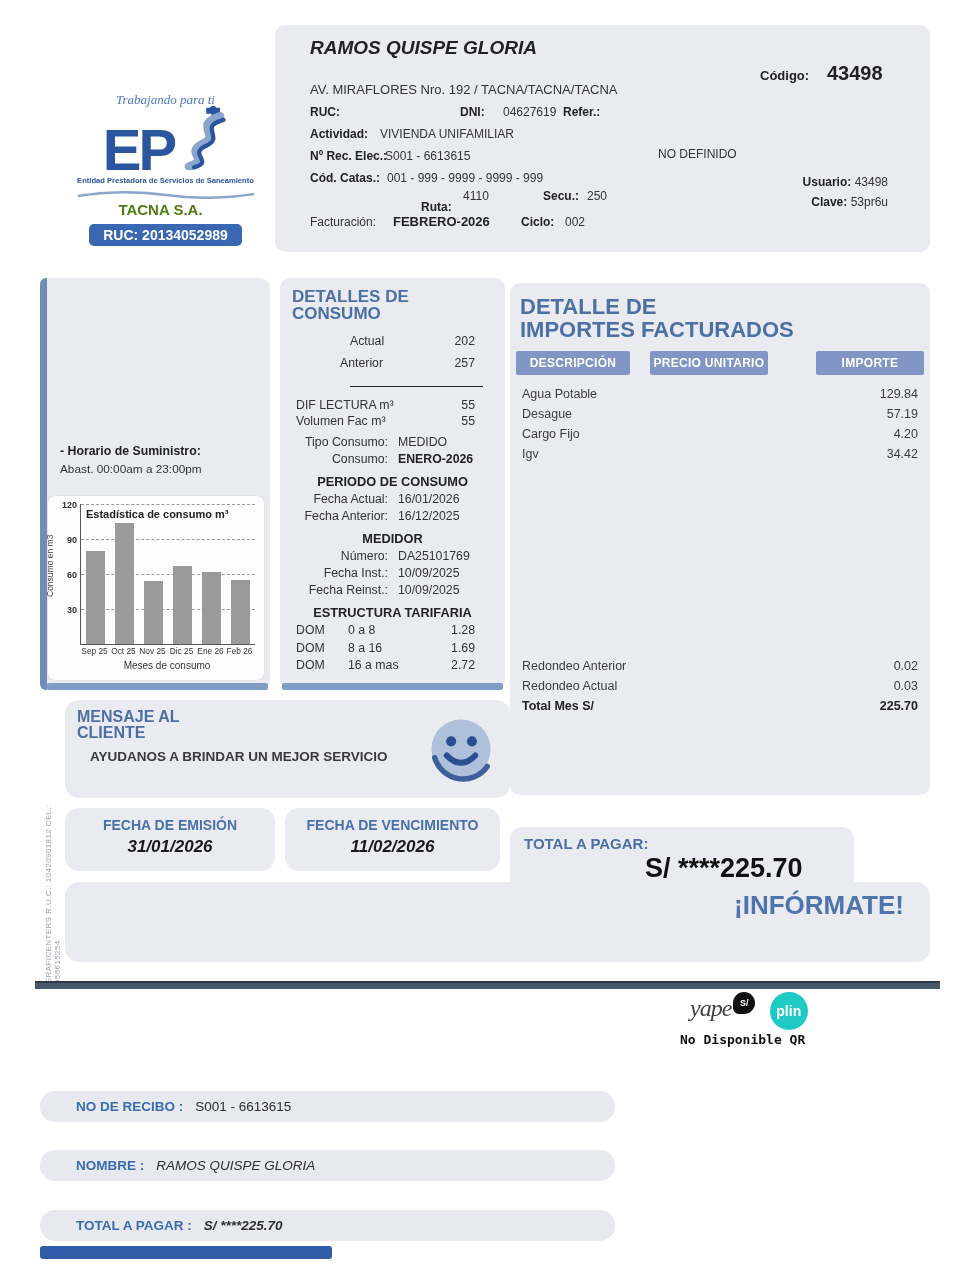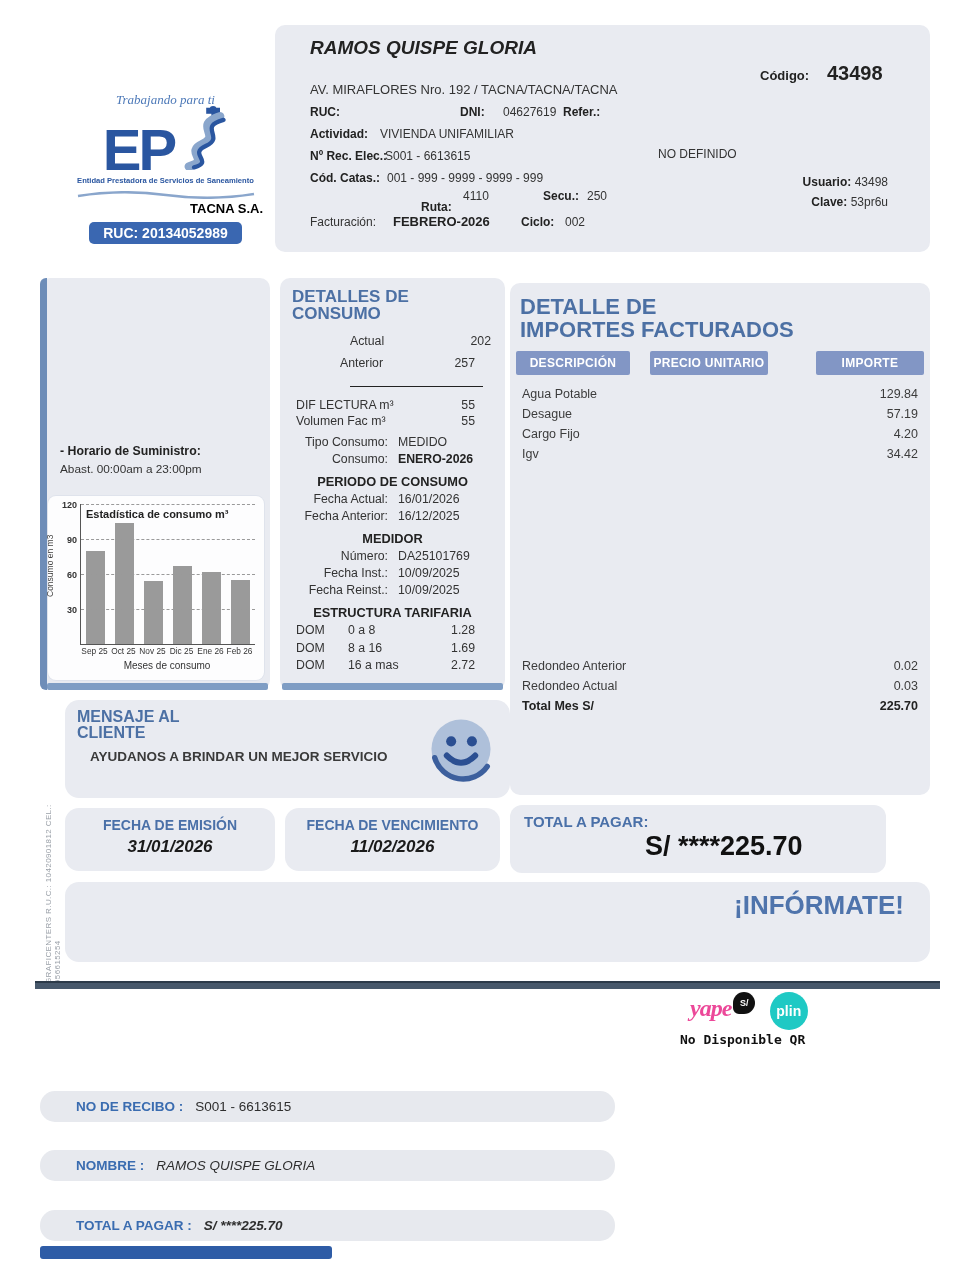--- a/index.html
+++ b/index.html
@@ -6,21 +6,21 @@
   .page{position:relative;width:972px;height:1280px;background:#ffffff;overflow:hidden;
         font-family:"Liberation Sans", sans-serif;color:#333;}
   .abs{position:absolute;}
 
   
   .logo-block{position:absolute;left:58px;top:92px;width:215px;text-align:center;}
   .logo-tagline{font-family:"Liberation Serif", serif;font-style:italic;color:#4d79b8;font-size:13px;}
   .logo-brandrow{display:flex;align-items:flex-end;justify-content:center;margin-top:-2px;}
   .logo-ep{font-size:58px;font-weight:bold;color:#2a56a0;letter-spacing:-3px;line-height:0.85;}
   .logo-sub{font-size:7.6px;font-weight:bold;color:#2a56a0;margin-top:2px;}
-  .logo-company{font-size:13px;font-weight:bold;color:#000000;text-align:right;padding-right:10px;margin-top:-2px;}
+  .logo-company{font-size:15px;font-weight:bold;color:#4d7c0f;text-align:center;padding-right:10px;margin-top:-2px;}
   .ruc-badge{display:inline-block;margin-top:6px;background:#3a67b1;color:#fff;font-weight:bold;
              font-size:14px;padding:3px 14px;border-radius:5px;}
 
   
   .panel{position:absolute;background:#e9ebf1;border-radius:10px;}
   .sec-title{color:#4c70a4;font-weight:bold;font-size:17px;line-height:1.0;}
   .sec-title.big{font-size:22px;line-height:1.05;}
 
   
   .hrow{position:absolute;font-size:12px;white-space:nowrap;color:#333;}
@@ -70,21 +70,21 @@
   .date-label{color:#4a70a8;font-weight:bold;font-size:14px;}
   .date-value{font-size:17px;font-weight:bold;font-style:italic;color:#1a1a1a;}
   .total-label{color:#4a70a8;font-weight:bold;font-size:15px;}
   .total-value{font-size:27px;font-weight:bold;color:#111;}
   .informate{color:#4f74ac;font-weight:bold;font-size:26px;}
 
   
   .divider{position:absolute;left:35px;width:905px;top:981px;height:6px;background:#47586b;border-top:2px solid #2c3a49;}
 
   
-  .yape-text{font-family:"Liberation Serif", serif;font-style:italic;font-weight:bold;font-size:24px;color:#ec4899;letter-spacing:-1px;}
+  .yape-text{font-family:"Liberation Serif", serif;font-style:italic;font-weight:normal;font-size:24px;color:#404040;letter-spacing:-1px;}
   .yape-badge{display:inline-block;width:22px;height:22px;border-radius:50% 50% 50% 6px;background:#111;color:#fff;
               font-size:9px;font-weight:bold;text-align:center;line-height:22px;margin-left:2px;vertical-align:top;}
   .plin-circle{display:inline-block;width:38px;height:38px;border-radius:50%;
                background:#1fc9c4;color:#fff;font-weight:bold;font-size:14px;text-align:center;line-height:38px;}
   .qr-note{font-family:"DejaVu Sans Mono", monospace;font-size:13px;color:#111;font-weight:bold;}
 
   
   .fbar{position:absolute;left:40px;width:575px;height:31px;background:#e7e9ee;border-radius:15px;
         display:flex;align-items:center;padding-left:36px;box-sizing:border-box;}
   .fbar .flab{color:#3a6cb0;font-weight:bold;font-size:13.5px;margin-right:12px;white-space:nowrap;}
@@ -212,21 +212,21 @@
     </div>
     <div class="bar-bottom"></div>
   </div>
 
   <div class="panel" style="left:280px;top:278px;width:225px;height:412px;">
     <div style="padding:10px 0 0 12px;" class="sec-title">
       <div>DETALLES DE</div>
       <div>CONSUMO</div>
     </div>
     <div style="margin-top:8px;">
-      <div class="jrow" style="padding:0 14px 0 70px;line-height:22px;align-items:center;">
+      <div class="jrow" style="padding:0 30px 0 70px;line-height:22px;align-items:center;">
         <span>Actual</span>
         <span>202</span>
       </div>
       <div class="jrow" style="padding:0 30px 0 60px;line-height:22px;">
         <span>Anterior</span>
         <span>257</span>
       </div>
       <div style="border-top:1.5px solid #222;margin:12px 22px 10px 70px;"></div>
       <div class="jrow" style="padding:0 30px 0 16px;line-height:16px;">
         <span>DIF LECTURA m³</span>
@@ -351,21 +351,21 @@
   </div>
 
   <div class="panel" style="left:65px;top:808px;width:210px;height:63px;border-radius:14px;text-align:center;">
     <div class="date-label" style="margin-top:9px;">FECHA DE EMISIÓN</div>
     <div class="date-value" style="margin-top:4px;">31/01/2026</div>
   </div>
   <div class="panel" style="left:285px;top:808px;width:215px;height:63px;border-radius:14px;text-align:center;">
     <div class="date-label" style="margin-top:9px;">FECHA DE VENCIMIENTO</div>
     <div class="date-value" style="margin-top:4px;">11/02/2026</div>
   </div>
-  <div class="panel" style="left:510px;top:805px;width:376px;height:68px;border-radius:12px;">
+  <div class="panel" style="left:510px;top:827px;width:344px;height:68px;border-radius:12px;">
     <div class="total-label" style="padding:8px 0 0 14px;">TOTAL A PAGAR:</div>
     <div class="total-value abs" style="left:135px;top:26px;">S/ ****225.70</div>
   </div>
 
   <div class="panel" style="left:65px;top:882px;width:865px;height:80px;border-radius:14px;">
     <div class="informate abs" style="right:26px;top:8px;">¡INFÓRMATE!</div>
   </div>
 
   <div class="print-credit">GRAFICENTERS   R.U.C.: 10420901812  CEL.: 956615254</div>
 

